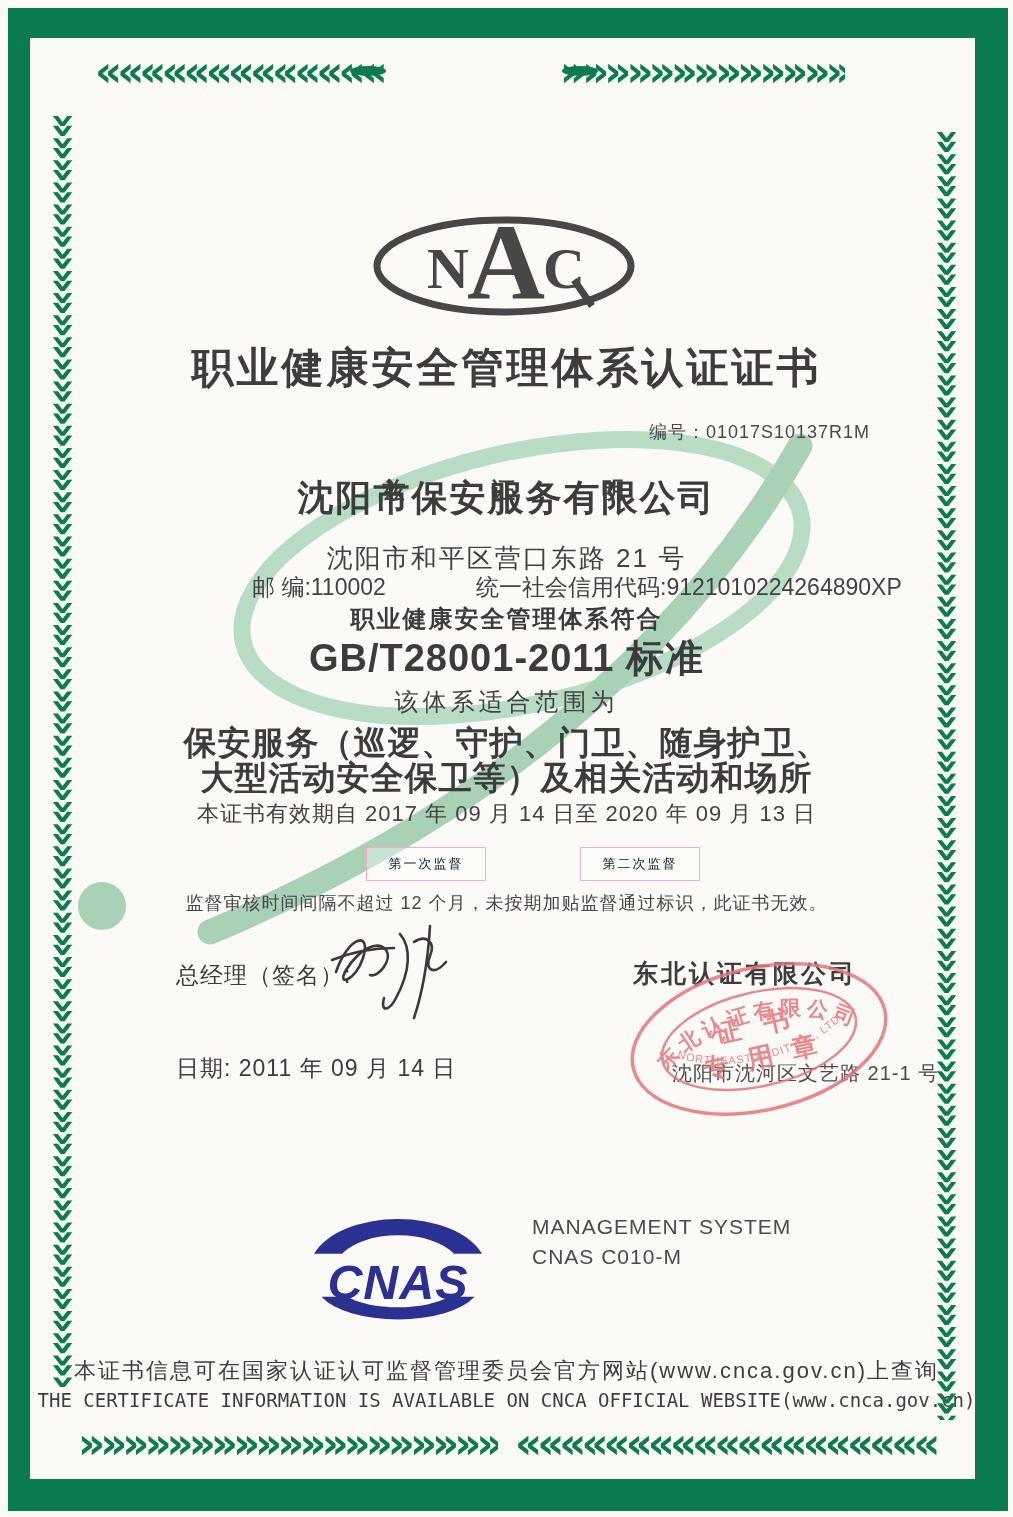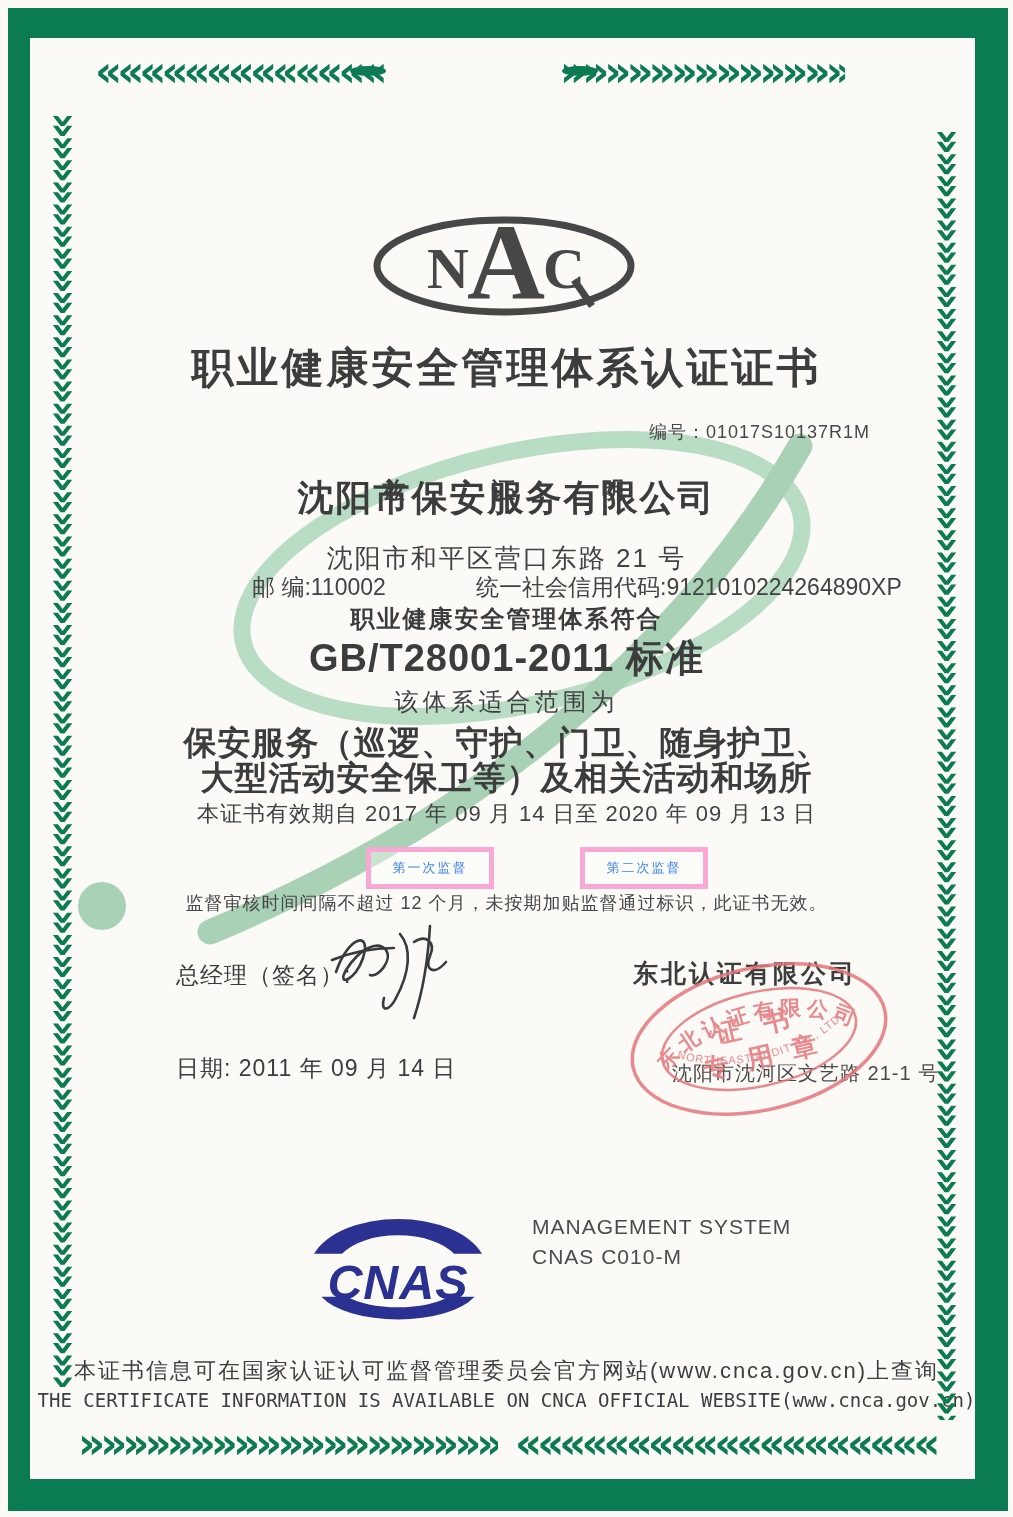--- a/index.html
+++ b/index.html
@@ -43,22 +43,22 @@
   .caddr{top:541px;font-size:26px;letter-spacing:2px;color:#424242;}
   .postcode{position:absolute;left:252px;top:572px;font-size:23px;color:#424242;}
   .creditcode{position:absolute;left:476px;top:572px;font-size:23px;color:#424242;}
   .sysline{top:603px;font-size:24px;font-weight:700;letter-spacing:2px;}
   .standard{top:633px;font-size:38px;font-weight:700;letter-spacing:1px;}
   .scopeintro{top:686px;font-size:24px;letter-spacing:4px;color:#424242;}
   .scope1{top:721px;font-size:33px;font-weight:700;letter-spacing:1px;}
   .scope2{top:756px;font-size:33px;font-weight:700;letter-spacing:1px;}
   .validity{top:799px;font-size:22px;letter-spacing:1px;color:#424242;}
   .supbox{
-    position:absolute;top:847px;width:118px;height:32px;border:5px solid #f9a8d4;
-    font-size:13px;color:#3b82f6;display:flex;align-items:center;justify-content:center;
+    position:absolute;top:847px;width:118px;height:32px;border:1px solid #f9a8d4;
+    font-size:13px;color:#0f172a;display:flex;align-items:center;justify-content:center;
     letter-spacing:2px;background:rgba(255,255,255,.4);
   }
   .supbox1{left:366px;} .supbox2{left:580px;}
   .supnote{top:891px;font-size:18px;letter-spacing:1px;color:#474747;}
   .signer{position:absolute;left:176px;top:960px;font-size:23px;letter-spacing:1px;}
   .sigsvg{position:absolute;left:318px;top:920px;}
   .issuer{position:absolute;left:633px;top:957px;font-size:25px;font-weight:600;letter-spacing:3px;}
   .dateline{position:absolute;left:176px;top:1053px;font-size:23px;letter-spacing:1px;}
   .issueraddr{position:absolute;left:628px;top:1060px;font-size:20px;letter-spacing:1px;color:#4a4a4a;margin-left:44px;}
   .stamp{position:absolute;left:612px;top:942px;z-index:3;opacity:.85;}

